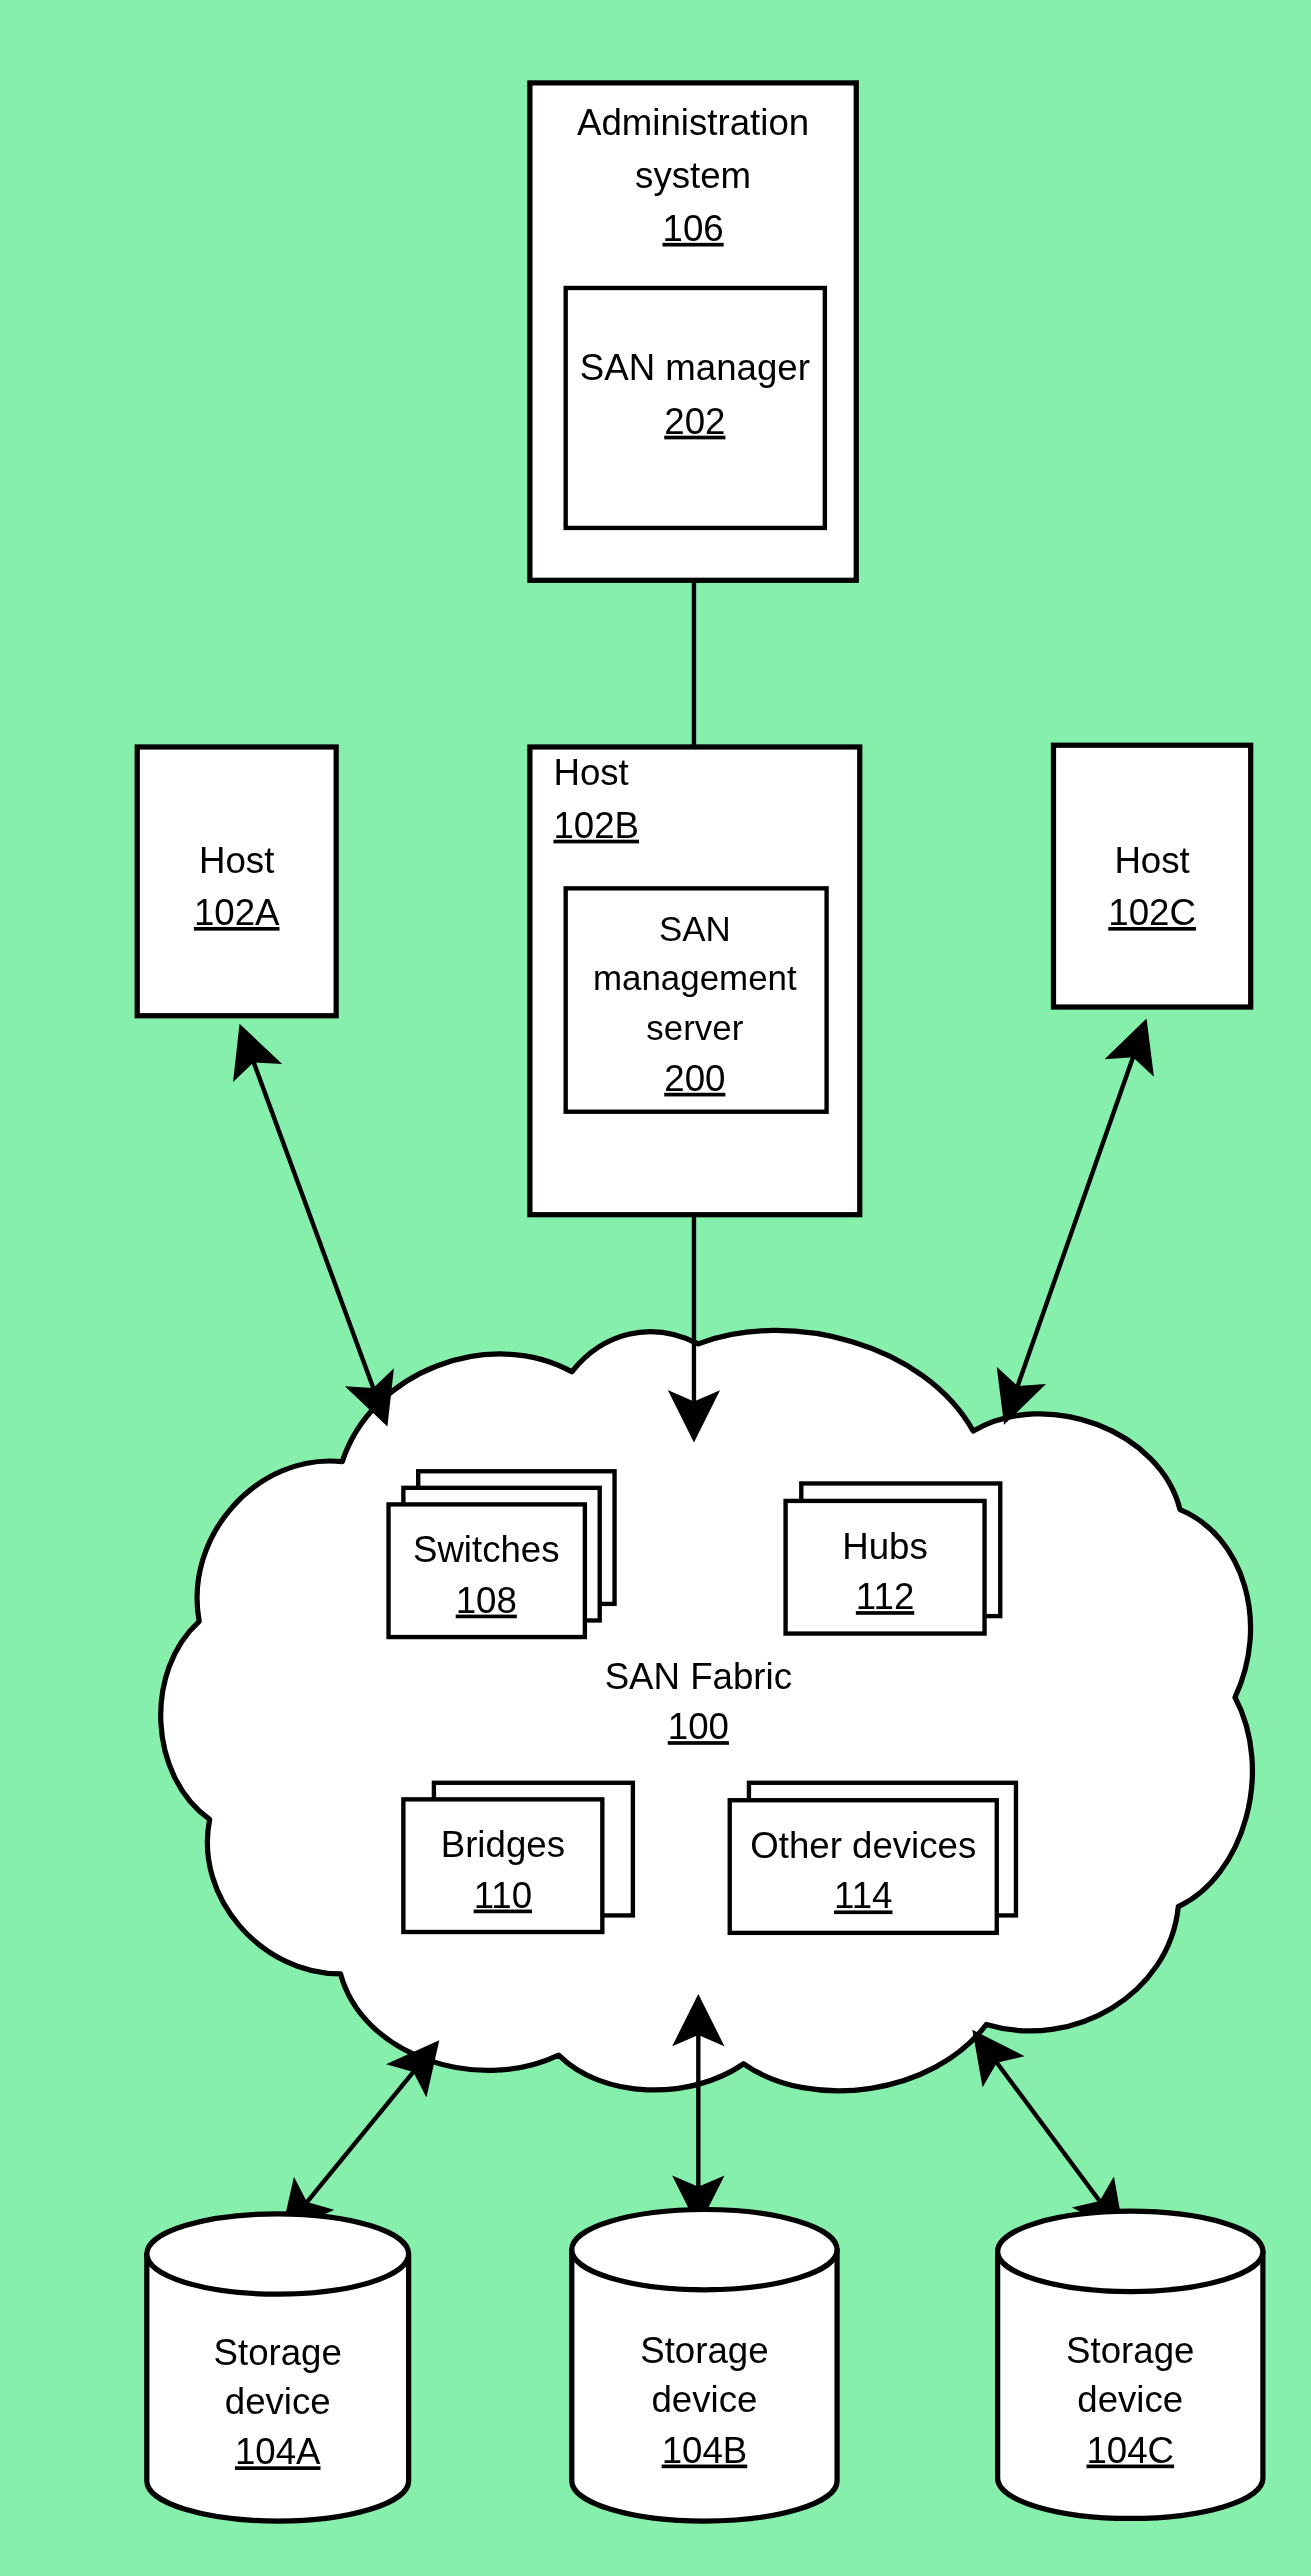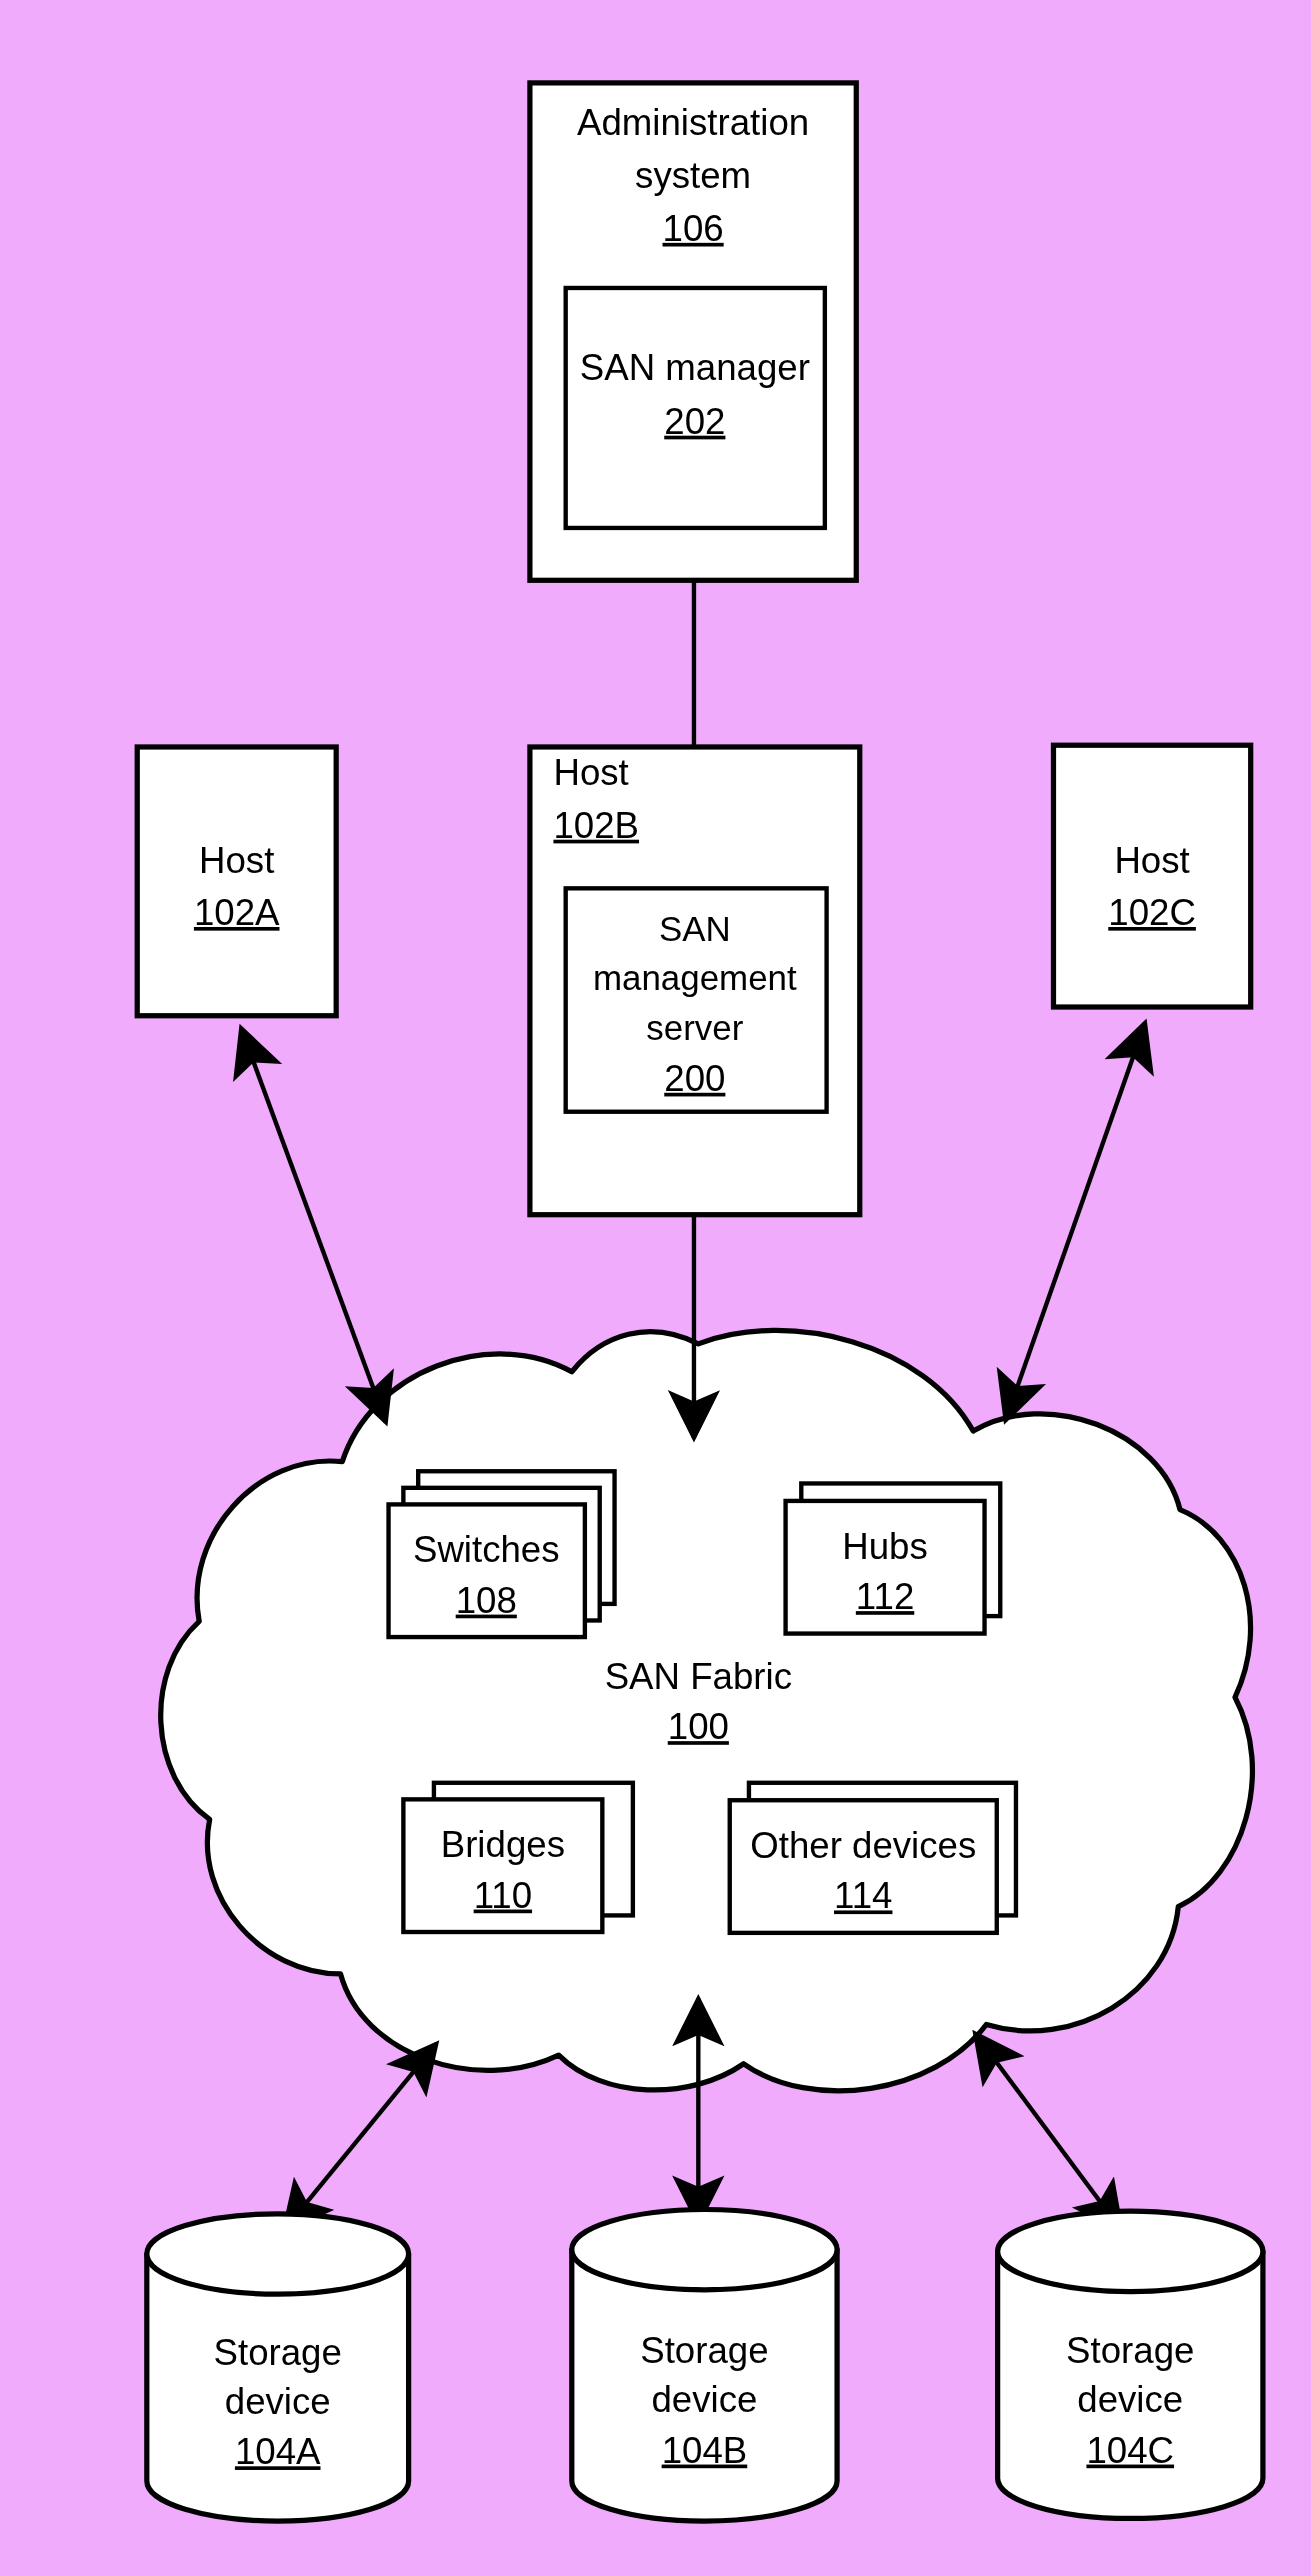--- a/index.html
+++ b/index.html
@@ -8,21 +8,21 @@
     padding: 0;
     background: #ffffff;
   }
   body {
     font-family: "Liberation Sans", sans-serif;
   }
   #figure {
     position: relative;
     width: 1312px;
     height: 2576px;
-    background: #f0abfc;
+    background: #86efac;
     overflow: hidden;
   }
   #figure svg {
     display: block;
     width: 1312px;
     height: 2576px;
   }
   .shape-stroke {
     fill: #ffffff;
     stroke: #000000;

